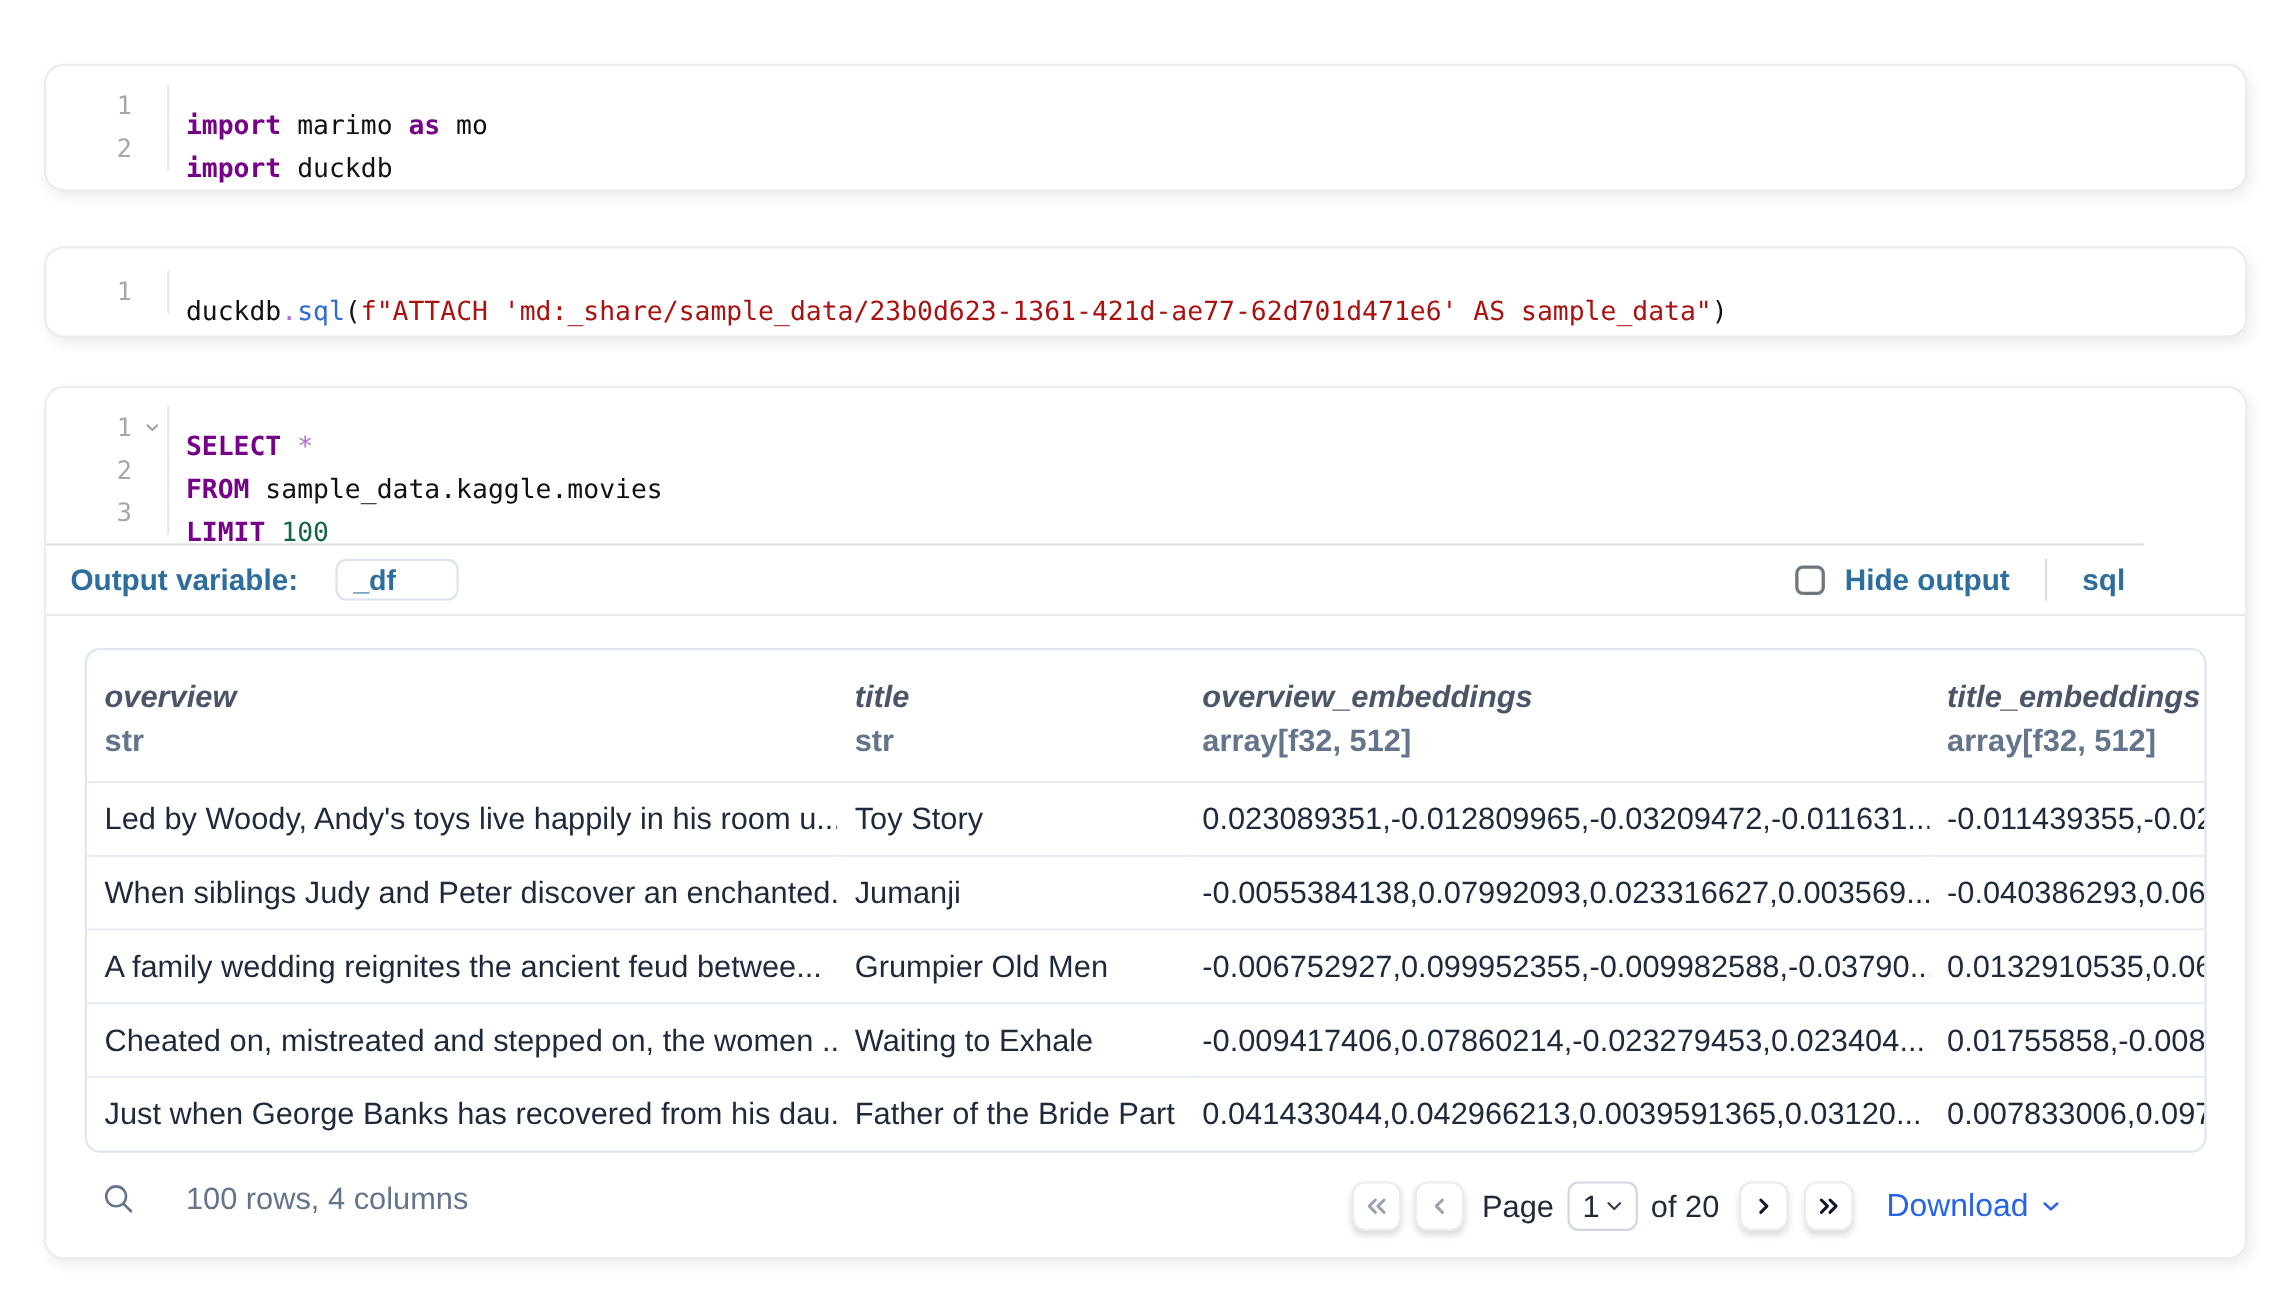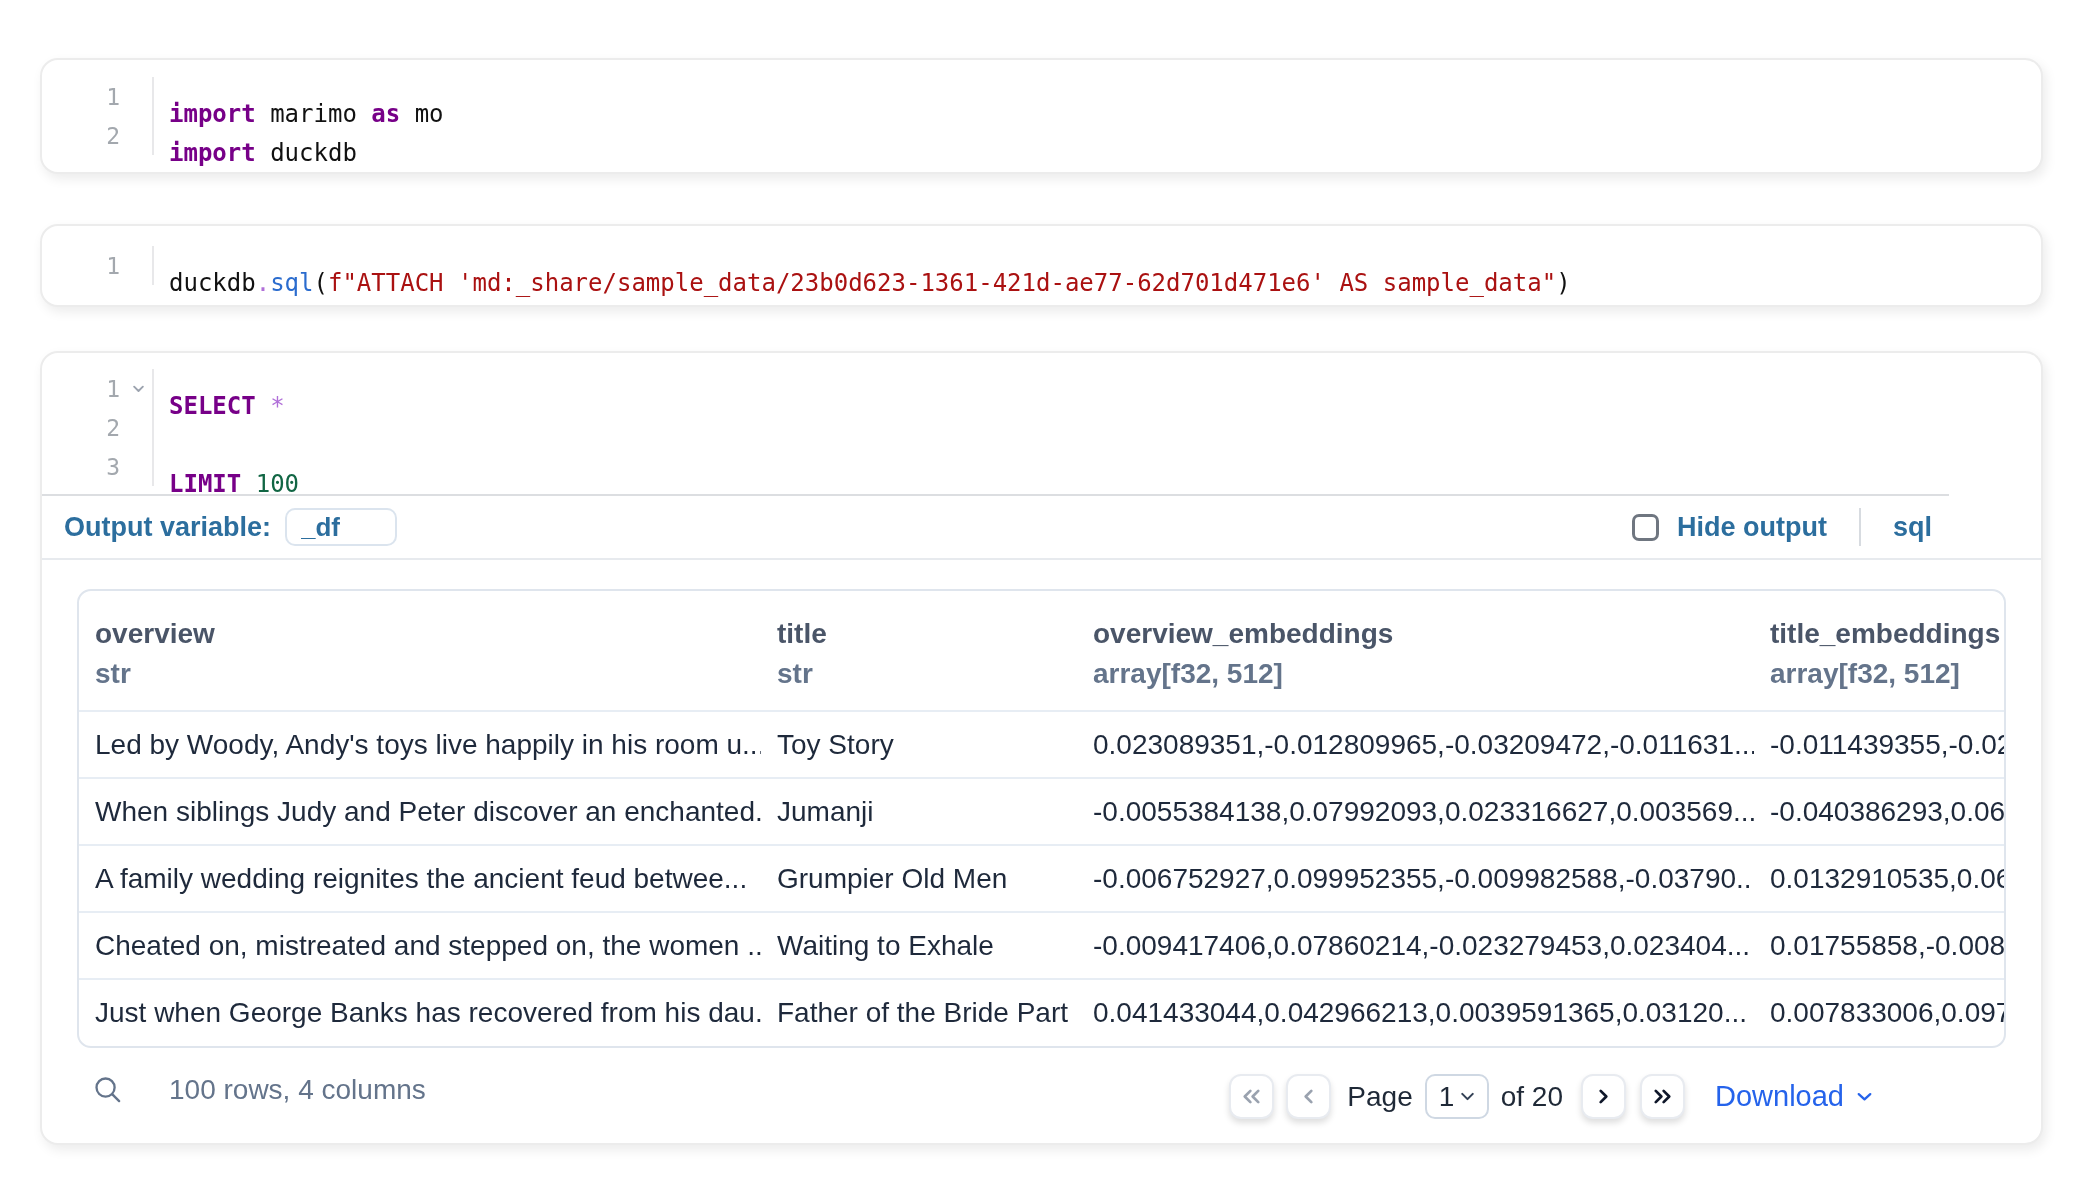--- a/index.html
+++ b/index.html
@@ -37,38 +37,38 @@
   .t-str { color:#aa1111; }
   .t-num { color:#116644; }
   .t-star{ color:#b06fd8; }
 
   .editor-divider { margin-top:8px; height:2px; width:1907px; background:#dcdee1; }
 
   
   .cell-bar { display:flex; align-items:center; height:62px; padding:0 12px 0 22px; }
   .ov-label { color:#2c6e9e; font-weight:bold; font-size:27px; }
   .ov-input {
-    margin-left:14px; width:112px; height:38px; border:2px solid #dbe4ee; border-radius:10px;
+    margin-left:34px; width:112px; height:38px; border:2px solid #dbe4ee; border-radius:10px;
     font-family:"Liberation Sans",sans-serif; font-weight:bold; font-size:26px; color:#2c6e9e;
     padding:0 0 0 14px; outline:none; background:#fff;
   }
   .bar-spacer { flex:1; }
   .checkbox { width:27px; height:27px; border:3px solid #6f7680; border-radius:7px; background:#fff; flex:0 0 27px; }
   .hide-label { margin-left:18px; color:#2c6e9e; font-weight:bold; font-size:27px; }
   .vdiv { width:2px; height:38px; background:#d7dbe0; margin:0 32px; }
   .lang { color:#2c6e9e; font-weight:bold; font-size:27px; margin-right:97px; }
   .bar-divider { height:2px; background:#e7eaee; }
 
   
   .output { padding-top:29px; }
   .table-wrap { margin:0 35px; border:2px solid #dfe5ed; border-radius:14px; overflow:hidden; background:#fff; }
   table { width:100%; border-collapse:collapse; table-layout:fixed; }
   col.c1 { width:682px; } col.c2 { width:316px; } col.c3 { width:677px; } col.c4 { width:auto; }
   th { text-align:left; padding:26px 16px 20px 16px; vertical-align:top; }
-  .col-name { font-weight:bold; color:#4a5568; font-size:28px; line-height:33px; white-space:nowrap; }
+  .col-name { font-weight:bold; color:#4a5568; font-size:28px; line-height:33px; white-space:nowrap;font-style:italic; }
   .col-type { color:#64748b; font-size:28px; margin-top:8px; white-space:nowrap; }
   td { height:67px; padding:0 16px; font-size:28px; color:#1e293b; white-space:nowrap; overflow:hidden; }
   td.c3 { padding-right:8px; }
   td.c4 { padding-right:0; }
   tbody tr { border-top:2px solid #e7edf4; }
 
   
   .table-footer { display:flex; margin:0 35px; padding:26px 0 24px 0; }
   .search-icon { margin-left:15px; flex:0 0 auto; }
   .summary { margin-left:46px; color:#64748b; font-size:28px; }
@@ -120,20 +120,21 @@
   <section class="cell" id="cell-sql">
     <div class="editor">
         <div class="code-line">
           <span class="ln">1<svg class="fold" width="15" height="15" viewBox="0 0 24 24" fill="none" stroke="#9ca3af" stroke-width="3" stroke-linecap="round" stroke-linejoin="round">
               <polyline points="5 9 12 16 19 9"></polyline>
             </svg></span>
           <div class="code-text"><span class="t-kw">SELECT</span><span class="t-pl"> </span><span class="t-star">*</span></div>
         </div>
         <div class="code-line">
           <span class="ln">2</span>
+          <div class="code-text"><span class="t-kw">FROM</span><span class="t-pl"> sample_data.kaggle.movies</span></div>
         </div>
         <div class="code-line">
           <span class="ln">3</span>
           <div class="code-text"><span class="t-kw">LIMIT</span><span class="t-pl"> </span><span class="t-num">100</span></div>
         </div>
       </div>
     <div class="editor-divider"></div>
 
     <div class="cell-bar">
       <span class="ov-label">Output variable:</span>

